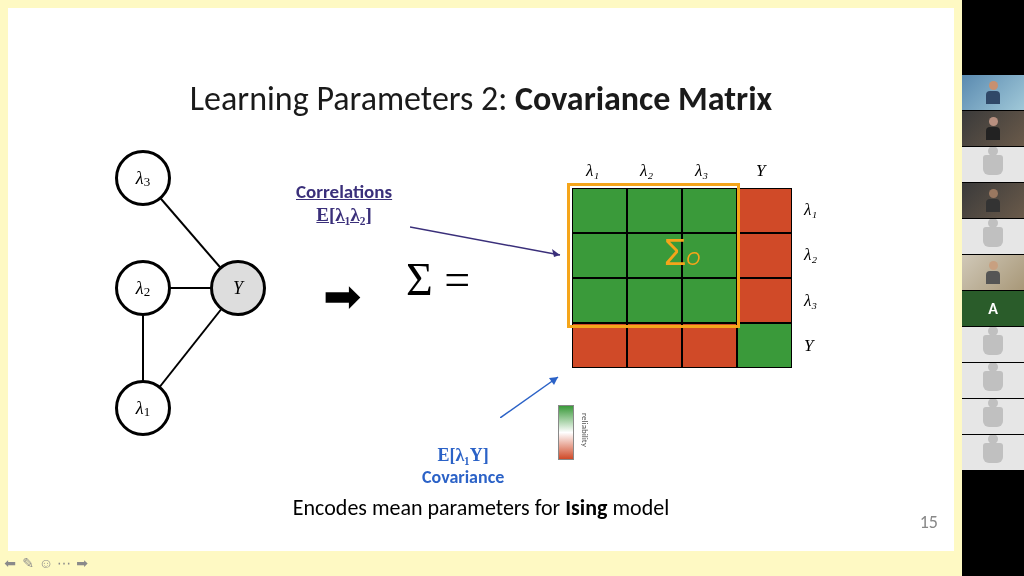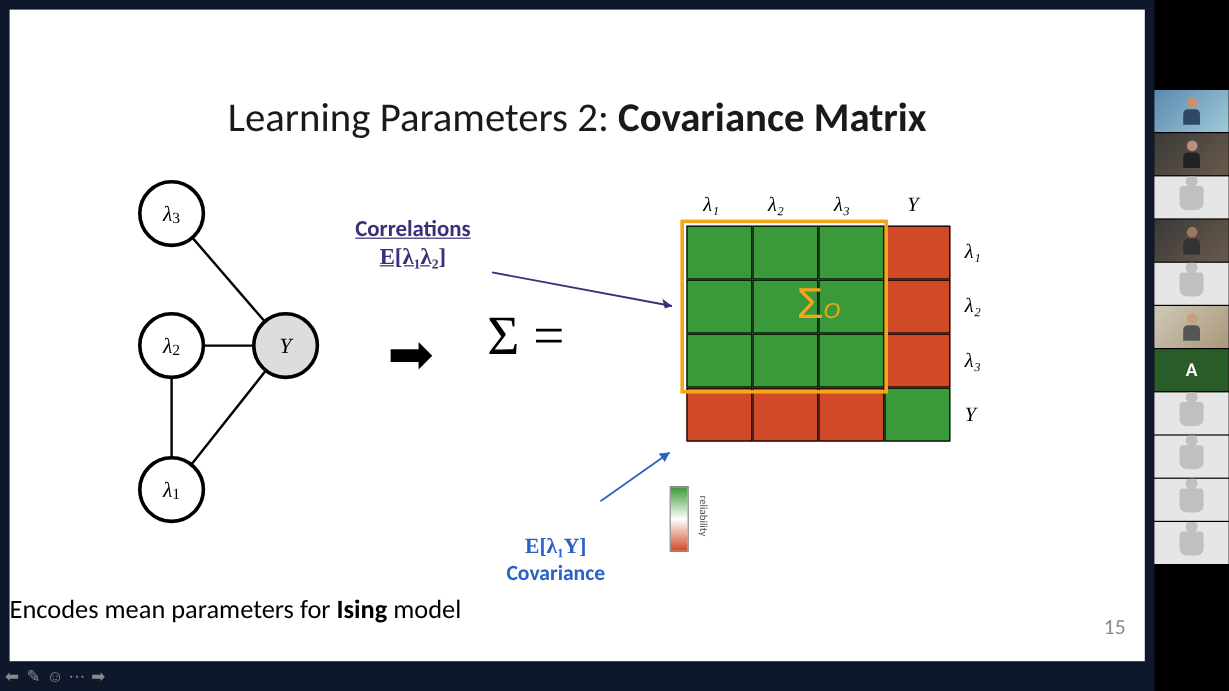--- a/index.html
+++ b/index.html
@@ -1,18 +1,18 @@
 <!DOCTYPE html>
 <html><head>
 <meta charset="utf-8">
 <style>
   * { box-sizing: border-box; margin: 0; padding: 0; }
   html, body { width: 1024px; height: 576px; overflow: hidden; font-family: Calibri, Arial, sans-serif; background: #000; }
   .stage { position: relative; width: 1024px; height: 576px; background: #000; }
-  .slide-area { position: absolute; left: 0; top: 0; width: 962px; height: 576px; background: #0f172a; }
+  .slide-area { position: absolute; left: 0; top: 0; width: 962px; height: 576px; background: #fef9c3; }
   .slide { position: absolute; left: 8px; top: 8px; width: 946px; height: 543px; background: #fff; }
   .title { position: absolute; top: 70px; left: 0; right: 0; text-align: center; font-size: 34px; color: #1a1a1a; font-weight: 400; }
   .title b { font-weight: 600; }
   
   .graph { position: absolute; left: 80px; top: 130px; width: 230px; height: 300px; }
   .node { position: absolute; width: 56px; height: 56px; border-radius: 50%; border: 3px solid #000; background: #fff; display: flex; align-items: center; justify-content: center; font-family: Georgia, serif; font-style: italic; font-size: 18px; }
   .node .sub { font-size: 13px; font-style: normal; position: relative; top: 4px; }
   .nodeY { background: #ddd; font-style: italic; }
   svg.edges { position: absolute; left: 0; top: 0; }
   .arrow { position: absolute; left: 315px; top: 260px; font-size: 46px; color: #000; }
@@ -29,21 +29,21 @@
   .col-label { position: absolute; top: -27px; font-family: Georgia, serif; font-style: italic; font-size: 17px; }
   .row-label { position: absolute; left: 232px; font-family: Georgia, serif; font-style: italic; font-size: 17px; }
   .correlations { position: absolute; left: 288px; top: 172px; text-align: center; color: #3a2f7a; font-weight: 700; font-size: 19px; text-decoration: underline; }
   .correlations .expr { font-family: Georgia, serif; font-weight: 700; }
   .corr-line { position: absolute; left: 402px; top: 215px; width: 160px; height: 40px; }
   .accuracies { position: absolute; left: 414px; top: 400px; text-align: center; color: #2b62c7; font-weight: 700; font-size: 18px; margin-top: 36px; }
   .accuracies .expr { font-family: Georgia, serif; font-weight: 700; }
   .acc-line { position: absolute; left: 492px; top: 365px; width: 65px; height: 45px; }
   .legend { position: absolute; left: 550px; top: 397px; width: 16px; height: 55px; background: linear-gradient(to bottom, #3a9a3a, #fff 50%, #d04a28); border: 1px solid #888; }
   .legend-lab { position: absolute; left: 572px; top: 405px; font-size: 9px; writing-mode: vertical-rl; text-orientation: mixed; color: #555; }
-  .caption { position: absolute; bottom: 30px; left: 0; right: 0; font-size: 22px; }
+  .caption { position: absolute; bottom: 30px; left: 0; right: 0; text-align: center; font-size: 22px; }
   .pagenum { position: absolute; right: 16px; bottom: 18px; font-size: 18px; color: #888; }
   
   .controls { position: absolute; left: 2px; bottom: 2px; height: 22px; display: flex; align-items: center; gap: 2px; }
   .ctrl { width: 16px; height: 16px; color: #8a8a8a; font-size: 14px; display: flex; align-items: center; justify-content: center; cursor: pointer; }
   
   .sidebar { position: absolute; right: 0; top: 75px; width: 62px; }
   .tile { width: 62px; height: 35px; background: #e6e6e6; display: flex; align-items: center; justify-content: center; margin-bottom: 1px; position: relative; overflow: hidden; }
   .tile.video { background: linear-gradient(135deg, #5a8ab0, #a0c8d8); }
   .tile.video2 { background: linear-gradient(135deg, #3a3a3a, #6a5a4a); }
   .tile.video3 { background: linear-gradient(135deg, #d0c8b8, #a89878); }

